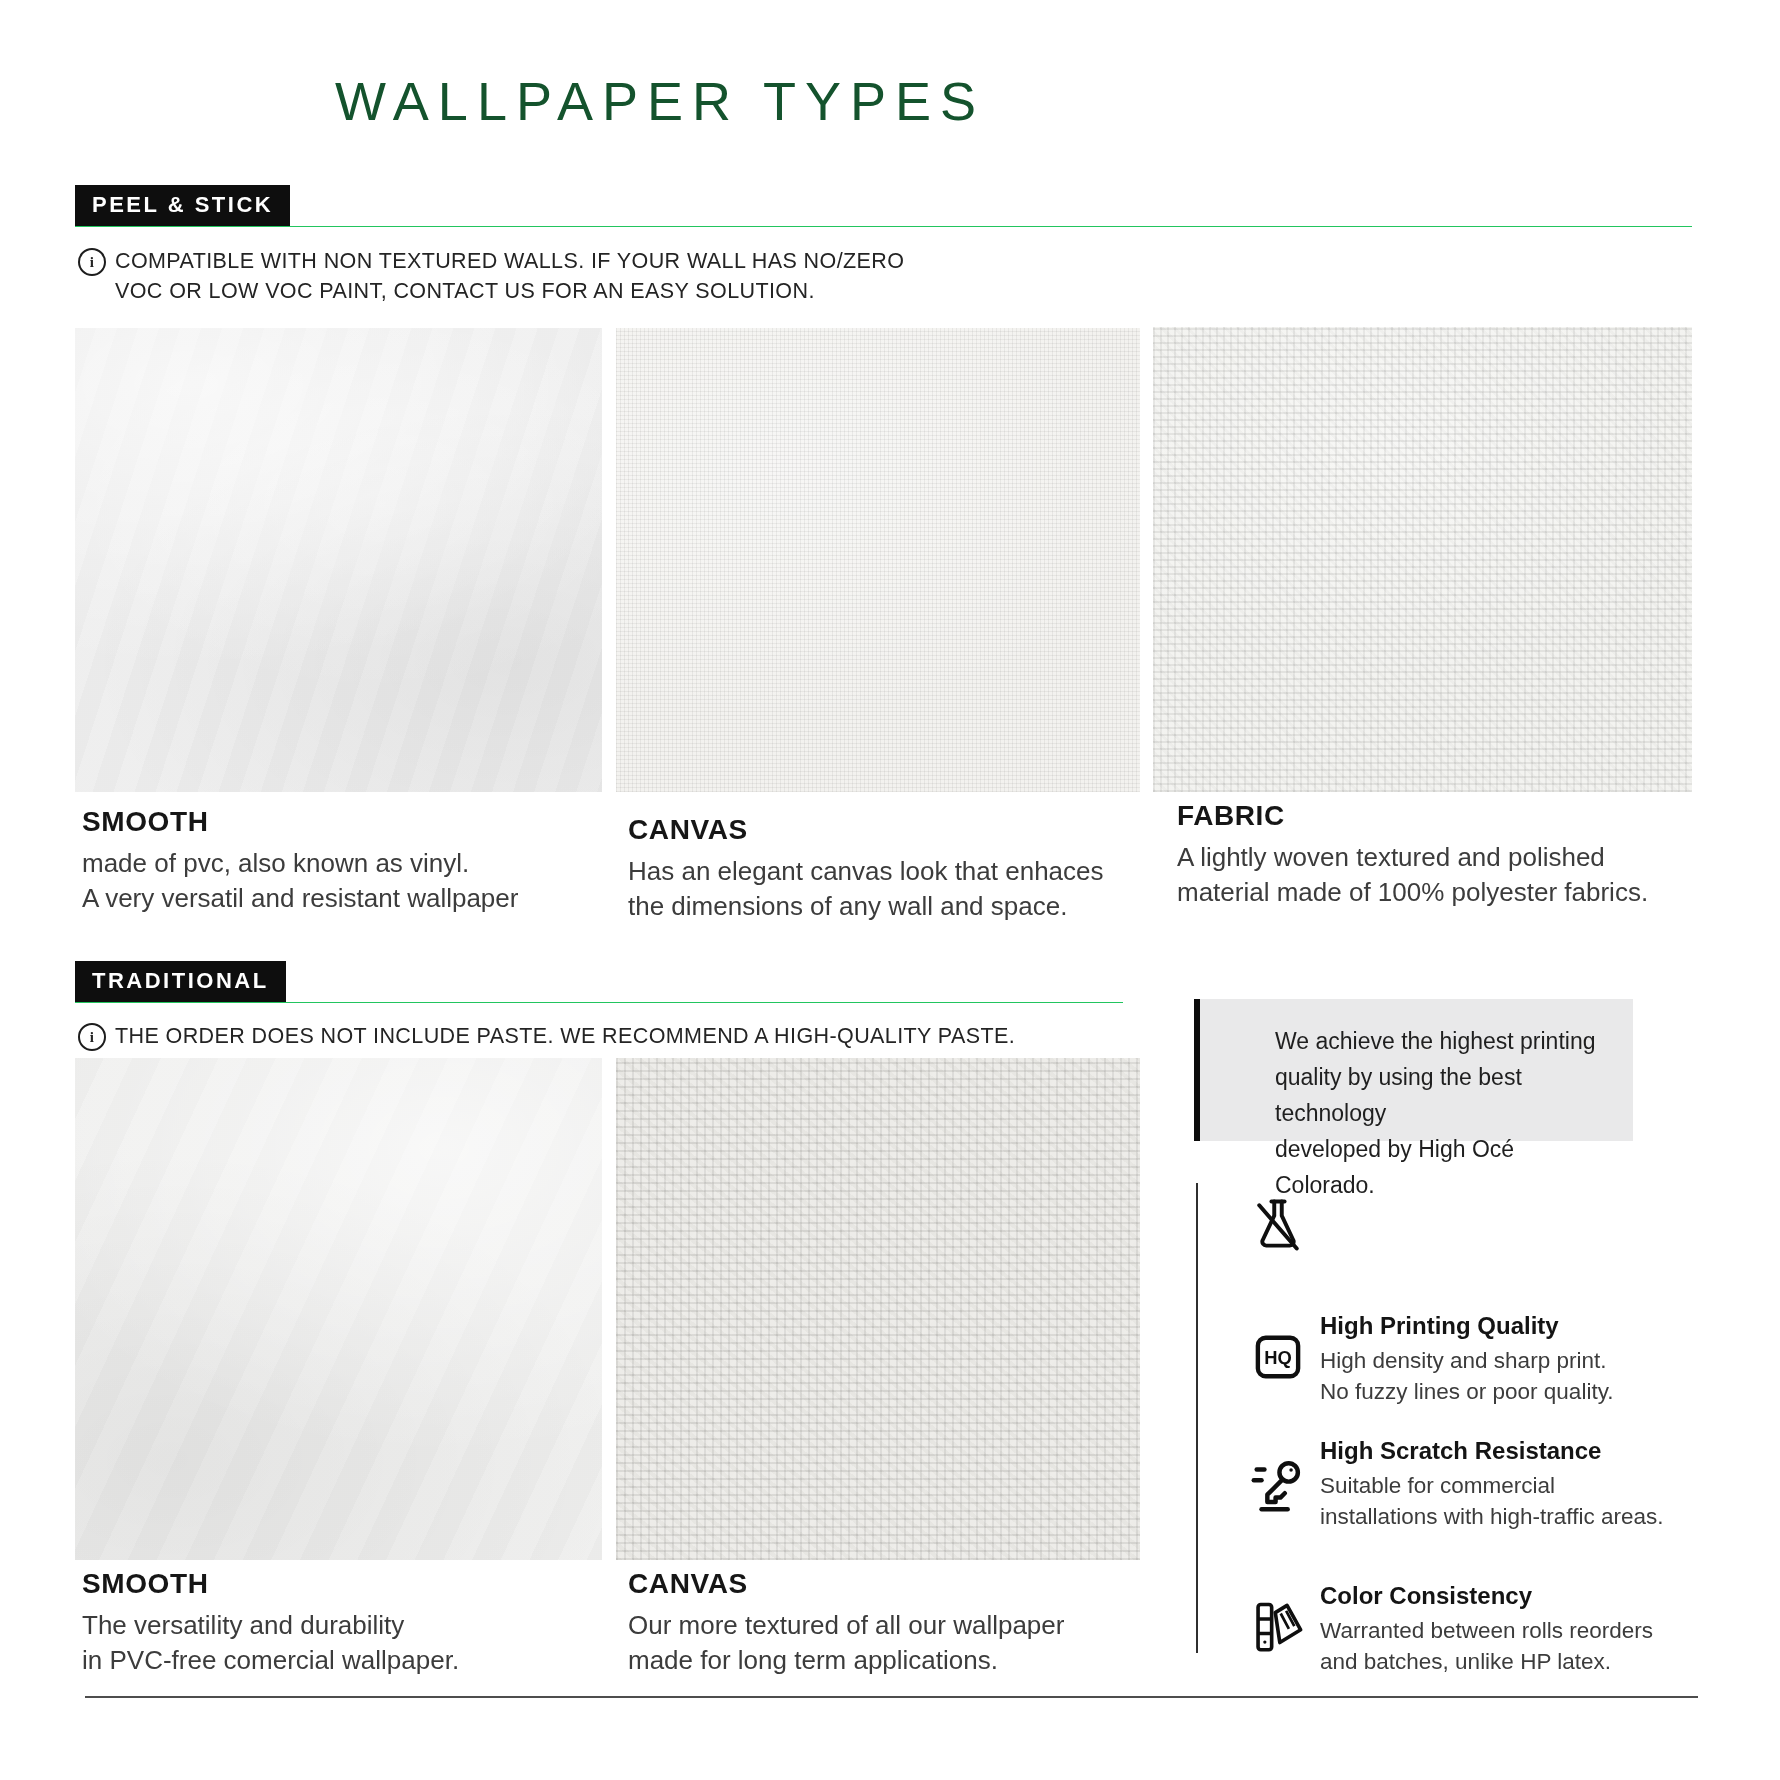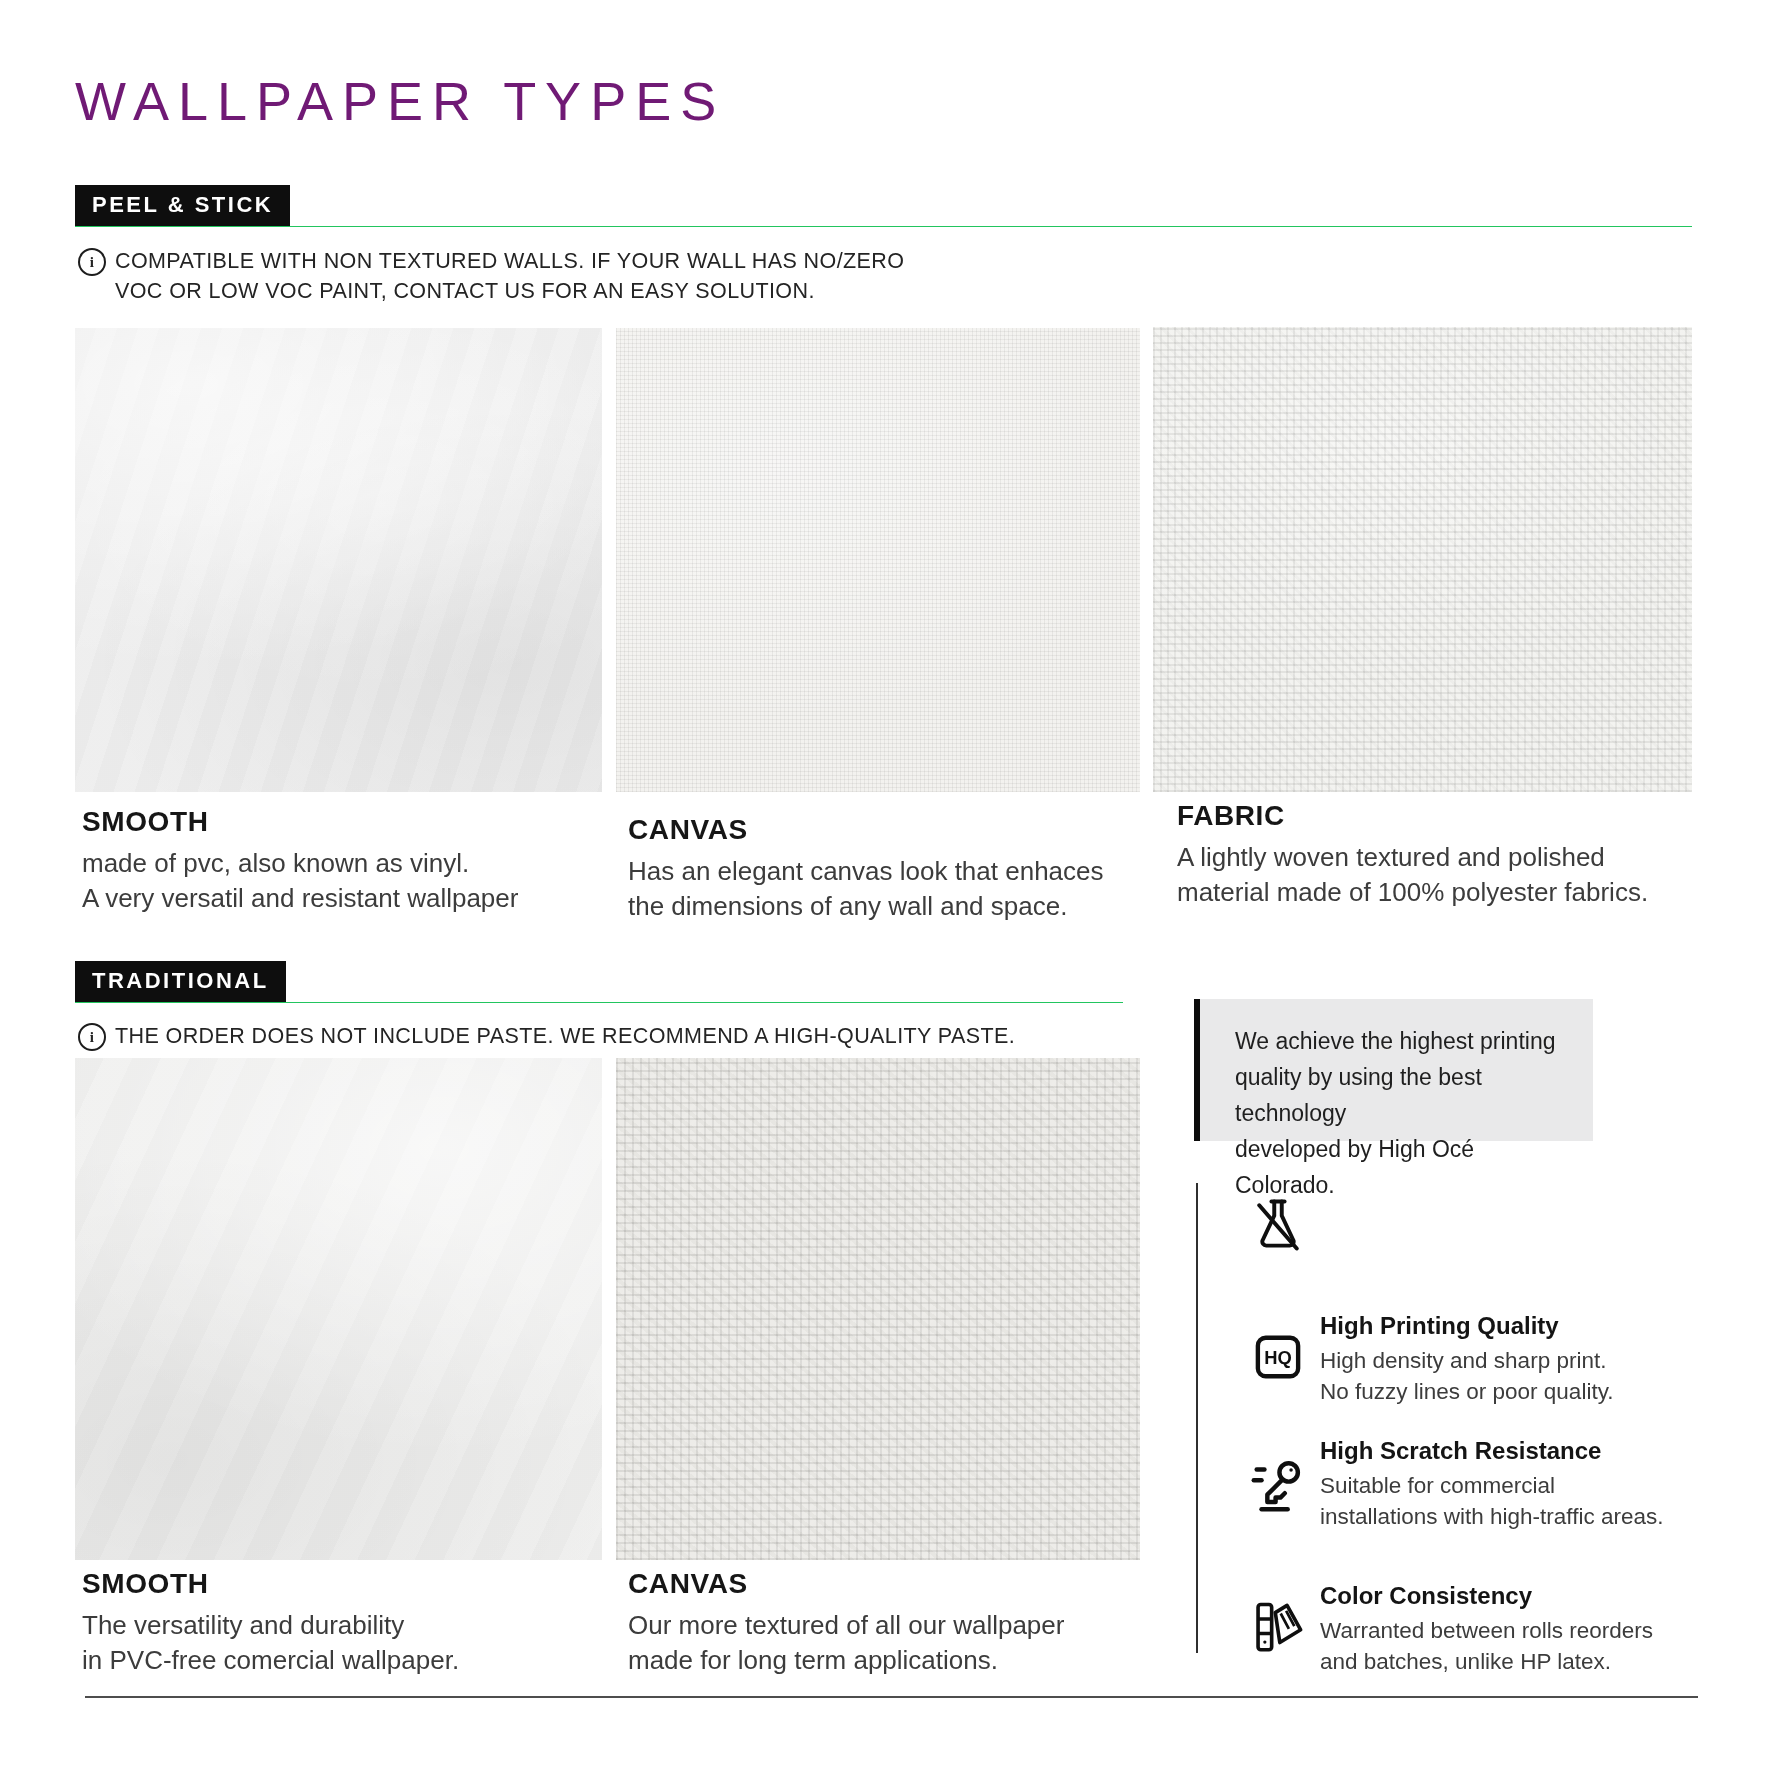--- a/index.html
+++ b/index.html
@@ -2,22 +2,22 @@
 <html><head>
 <meta charset="utf-8">
 <style>
   html,body{margin:0;padding:0;background:#ffffff;}
   body{width:1780px;height:1780px;position:relative;overflow:hidden;
        font-family:"Liberation Sans",sans-serif;color:#1c1c1c;
        -webkit-font-smoothing:antialiased;}
   .abs{position:absolute;}
 
   
-  .page-title{left:75px;top:70px;width:1170px;text-align:left;
-    font-size:54px;font-weight:400;letter-spacing:9px;color:#701a75;}
+  .page-title{left:75px;top:70px;width:1170px;text-align:center;
+    font-size:54px;font-weight:400;letter-spacing:9px;color:#14532d;}
 
   
   .section-rule{border-bottom:1px solid #22c55e;}
   .section-label{display:inline-block;background:#0e0e0e;color:#ffffff;
     font-size:22px;font-weight:700;letter-spacing:2.5px;
     padding:7px 17px 8px 17px;}
 
   
   .note{font-size:21.5px;letter-spacing:.4px;color:#242424;line-height:30px;}
   .note-row{display:flex;align-items:flex-end;}
@@ -128,21 +128,21 @@
   <div class="cap-title">SMOOTH</div>
   <div class="cap-line">The versatility and durability</div>
   <div class="cap-line">in PVC-free comercial wallpaper.</div>
 </div>
 <div class="abs" style="left:628px;top:1568px;width:520px;">
   <div class="cap-title">CANVAS</div>
   <div class="cap-line">Our more textured of all our wallpaper</div>
   <div class="cap-line">made for long term applications.</div>
 </div>
 
-<div class="abs quality-box" style="left:1194px;top:999px;width:399px;height:142px;">
+<div class="abs quality-box" style="left:1194px;top:999px;width:399px;height:142px;padding-left:40px;">
   <div class="quality-bar"></div>
   <div class="quality-text">
     <div>We achieve the highest printing</div>
     <div>quality by using the best technology</div>
     <div>developed by High Océ Colorado.</div>
   </div>
 </div>
 
 <div class="abs feat-divider" style="left:1196px;top:1183px;height:470px;"></div>
 

